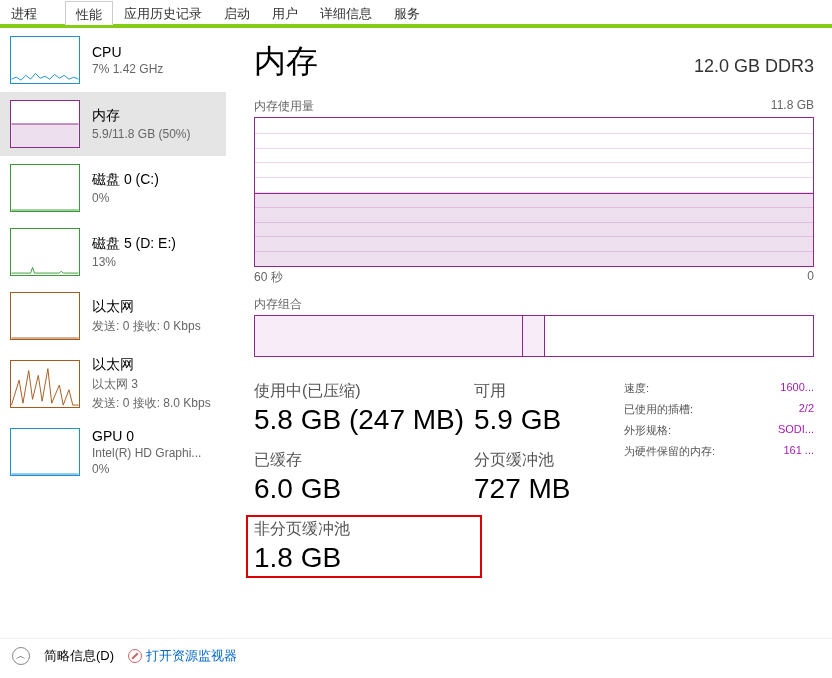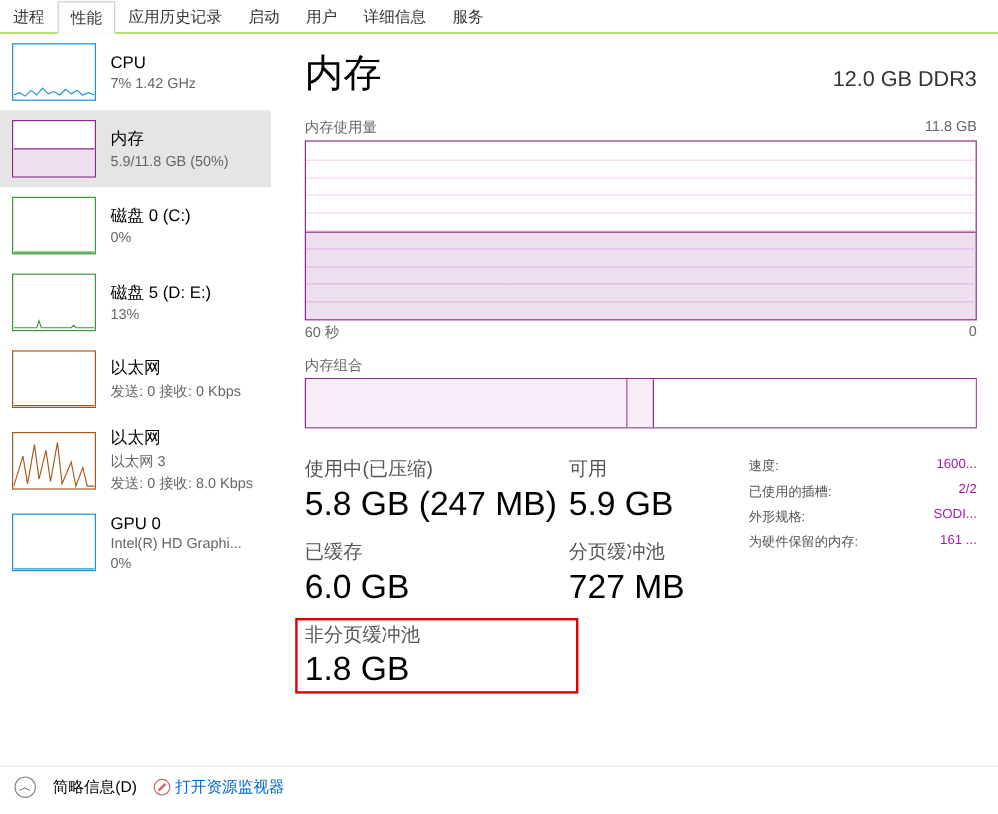--- a/index.html
+++ b/index.html
@@ -1,19 +1,19 @@
 <!DOCTYPE html>
 <html><head>
 <meta charset="utf-8">
 <style>
 * { box-sizing: border-box; margin: 0; padding: 0; }
 body { font-family: "Microsoft YaHei", "Segoe UI", sans-serif; font-size: 12px; color: #000; background: #fff; width: 832px; height: 678px; overflow: hidden; }
-.tabs { display: flex; border-bottom: 1px solid #84cc16; height: 28px; }
+.tabs { display: flex; border-bottom: 4px solid #84cc16; height: 28px; }
 .tab { padding: 4px 10px; border: 1px solid transparent; border-bottom: none; cursor: pointer; font-size: 13px; color: #333; }
-.tab.active { border: 1px solid #ccc; border-bottom: 1px solid #fff; background: #fff; position: relative; top: 1px; }
+.tab.active { border: 1px solid #ccc; border-bottom: 1px solid #fff; background: #fff; position: relative; top: 1px; margin-left: 17px; }
 .main { display: flex; height: 610px; }
 .sidebar { width: 258px; overflow-y: hidden; position: relative; }
 .sidebar-scroll { height: 100%; overflow-y: auto; overflow-x: hidden; }
 .sidebar-scroll::-webkit-scrollbar { width: 16px; }
 .sidebar-scroll::-webkit-scrollbar-thumb { background: #ccc; border-radius: 0; }
 .sidebar-scroll::-webkit-scrollbar-track { background: #f0f0f0; }
 .sb-item { display: flex; align-items: center; padding: 8px 10px; cursor: pointer; gap: 12px; }
 .sb-item.selected { background: #e5e5e5; }
 .sb-thumb { width: 70px; height: 48px; border: 1px solid; flex-shrink: 0; position: relative; background: #fff; }
 .sb-thumb svg { width: 100%; height: 100%; display: block; }

